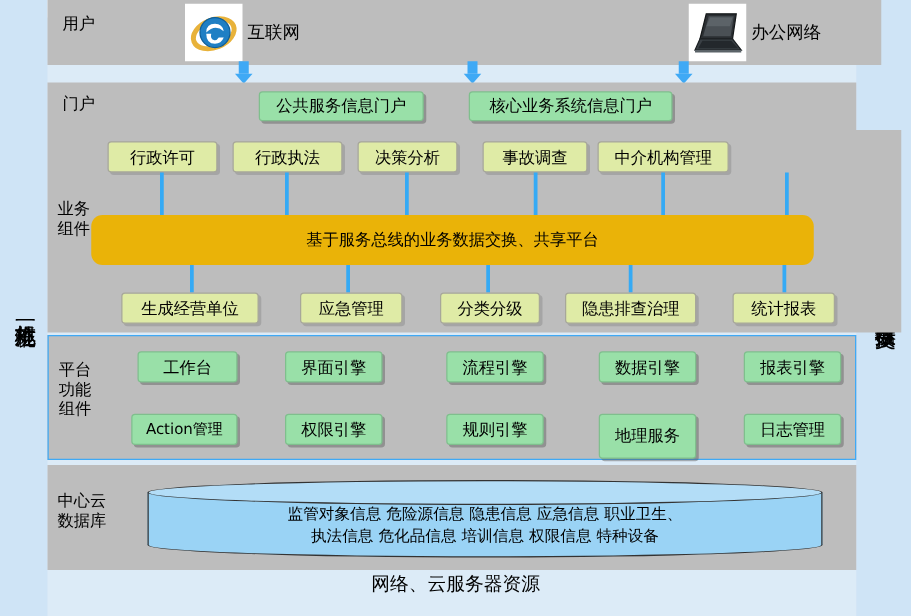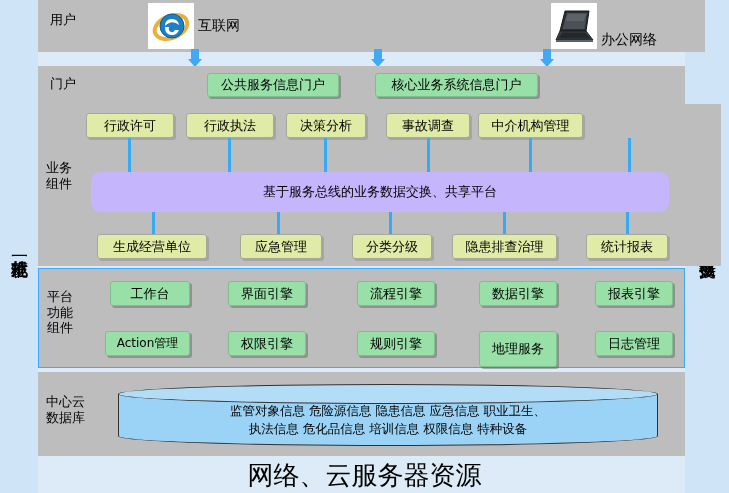--- a/index.html
+++ b/index.html
@@ -75,22 +75,22 @@
     box-shadow:2px 2px 0 rgba(90,90,90,.45);
   }
   .gbox-yellow{
     background:#dfeba6;border:1px solid #a7a79a;
     box-shadow:2px 2px 0 rgba(120,120,120,.35);
   }
 
   
   .biz-band{left:38px;top:104px;width:647px;height:162px;padding-left:36px;}
   .bus-bar{
-    position:absolute;left:91px;top:172px;width:578px;height:40px;
-    background:#c4b5fd;border-radius:9px;
+    position:absolute;left:73px;top:172px;width:578px;height:40px;
+    background:#eab308;border-radius:9px;
     display:flex;align-items:center;justify-content:center;
     color:#000;font-size:13px;white-space:nowrap;
   }
   .connector{position:absolute;width:3px;background:#35aaf5;}
 
   
   .plat-band{left:38px;top:268px;width:647px;height:100px;}
 
   
   .db-band{left:38px;top:372px;width:647px;height:84px;}
@@ -112,21 +112,21 @@
   }
   .cyl-text{
     position:absolute;left:0;top:14px;width:100%;height:44px;
     display:flex;flex-direction:column;align-items:center;justify-content:center;
     font-size:12.5px;color:#000;line-height:1.45;z-index:3;
   }
 
   
   .caption{
     position:absolute;left:0;top:458px;width:729px;text-align:center;
-    font-size:26px;color:#000;
+    font-size:15px;color:#000;
     font-family:"DejaVu Serif","Liberation Serif",serif;
   }
 </style>
 </head>
 <body>
 
 <div id="root">
 
   <div class="rail rail-left">
     <div class="rail-text">统一标准规范</div>
@@ -146,21 +146,21 @@
           <circle cx="21" cy="20" r="12" fill="#1f7fc4"></circle>
           <circle cx="21" cy="20" r="12" fill="none" stroke="#0e5d97" stroke-width="1"></circle>
           <path d="M14 20 q7 -7 14 -1 q-1 -6 -7 -6 q-7 0 -7 7 z" fill="#ffffff"></path>
           <path d="M14 21 q0 8 7 8 q5 0 7 -5 l-4 0 q-2 3 -4 2 q-3 -1 -2 -5 z" fill="#ffffff"></path>
         </svg>
       </div>
       <div class="icon-label">互联网</div>
     </div>
 
 
-    <div class="user-item" style="left:513px;align-items:flex-end;">
+    <div class="user-item" style="left:513px;">
       <div class="icon-box">
         <svg width="42" height="38" viewBox="0 0 42 38">
           <polygon points="12,4 36,4 33,24 7,24" fill="#2b2f33" stroke="#15181a" stroke-width="1"></polygon>
           <polygon points="14,6 34,6 31.5,22 9.5,22" fill="#4a5055"></polygon>
           <polygon points="15,7 33,7 31,14 12,14" fill="#6e767c" opacity="0.5"></polygon>
           <polygon points="7,24 33,24 40,33 3,33" fill="#3a4045" stroke="#1b1f22" stroke-width="1"></polygon>
           <polygon points="9,25.5 32,25.5 37.5,31.5 5.5,31.5" fill="#23282c"></polygon>
           <polygon points="3,33 40,33 40,35 3,35" fill="#5b6368"></polygon>
         </svg>
       </div>

